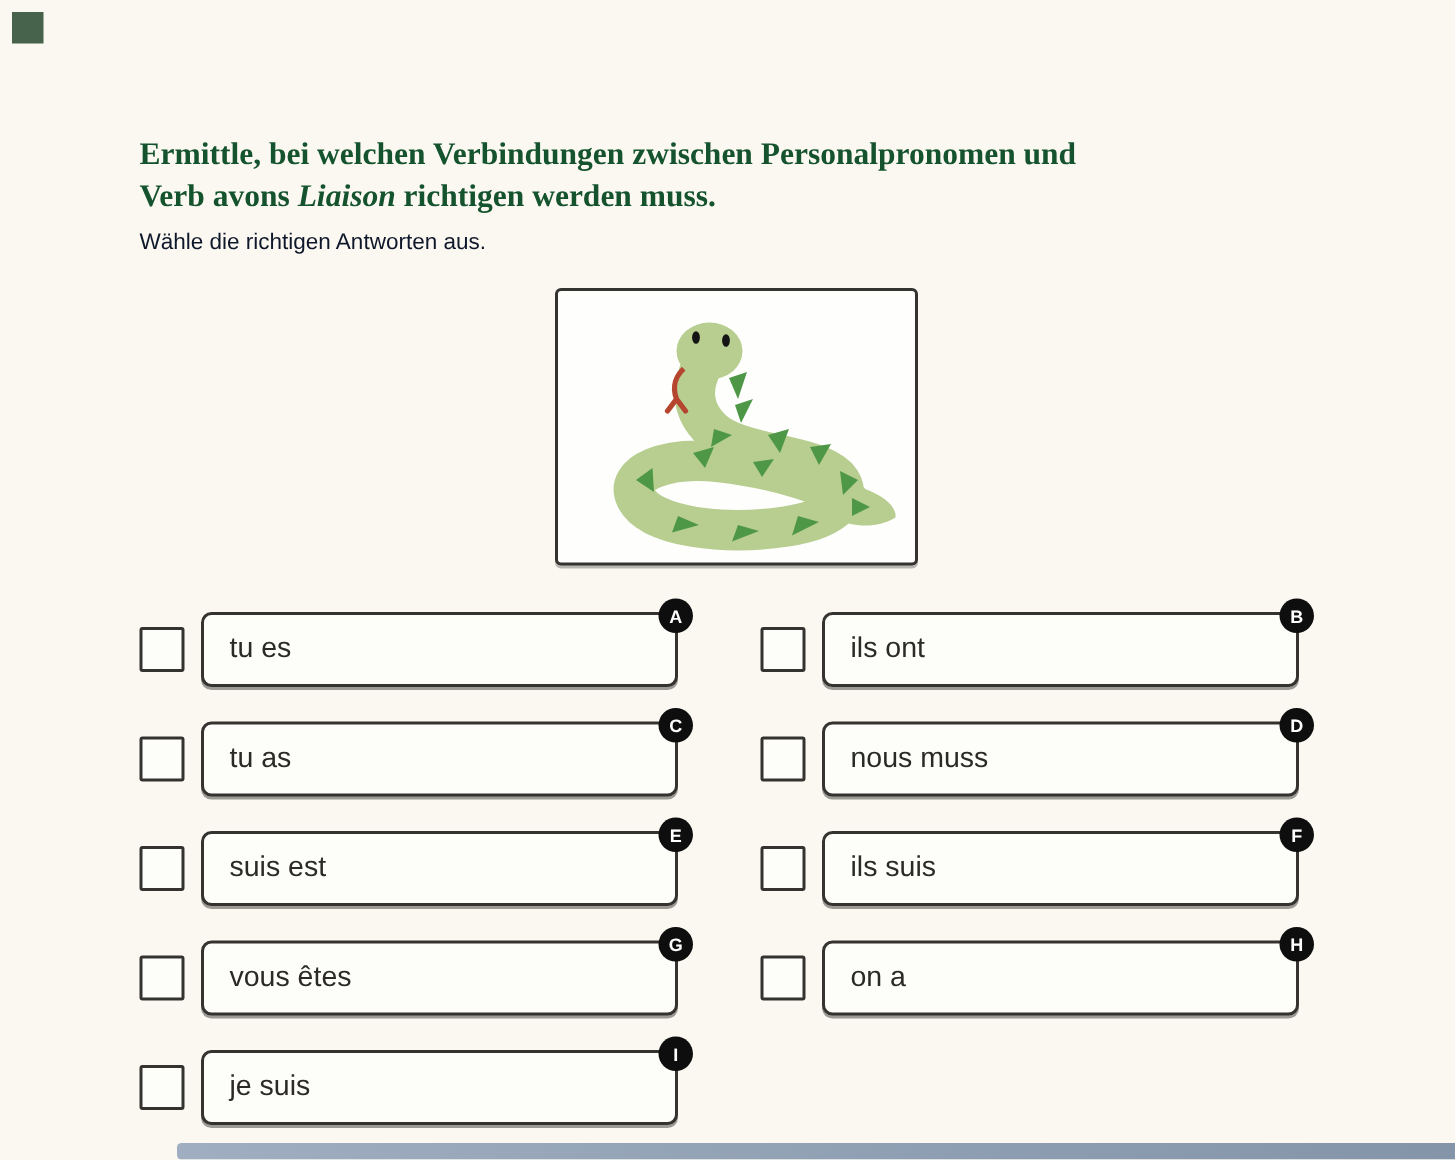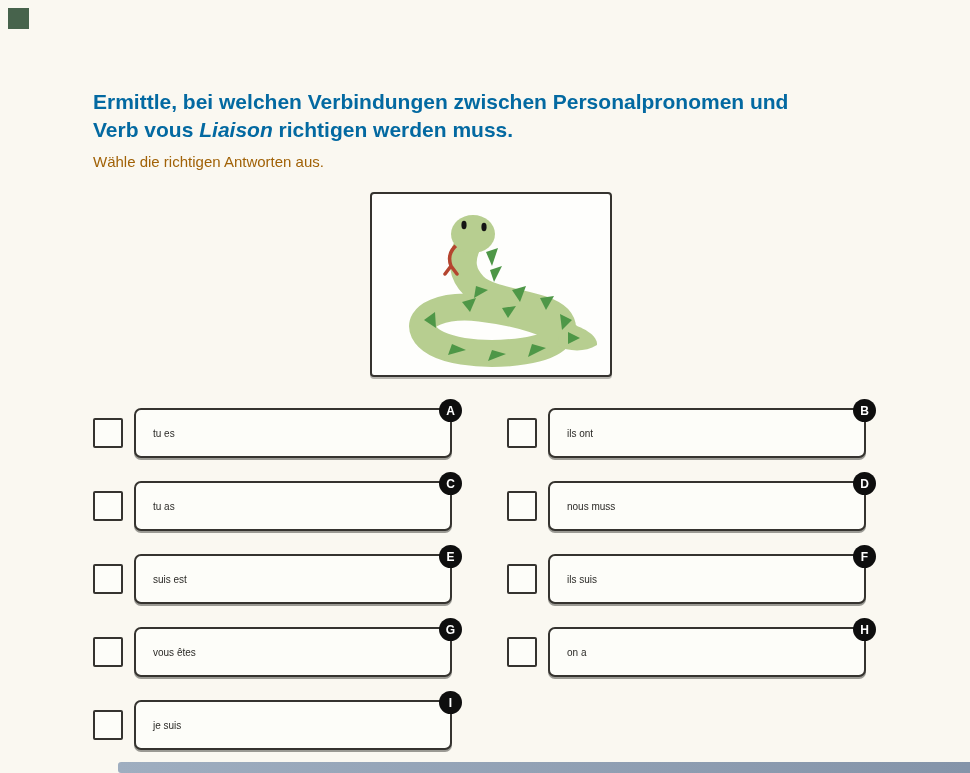--- a/index.html
+++ b/index.html
@@ -9,27 +9,27 @@
     overflow:hidden;
     background:#FAF8F1;
     font-family:"Liberation Sans", sans-serif;
   }
   .corner-square {
     position:absolute; left:8px; top:8px; width:21px; height:21px;
     background:#47634C;
   }
   .title {
     position:absolute; left:93px; top:88px; width:790px;
-    font-size:21px; font-weight:700; line-height:28px; color:#0369a1;
+    font-size:21px; font-weight:700; line-height:28px; color:#14532d;font-family:Liberation Serif, serif;
   }
   .title .line { display:block; }
   .title .italic { font-style:italic; font-weight:600; }
   .subtitle {
     position:absolute; left:93px; top:153px;
-    font-size:15px; color:#a16207;
+    font-size:15px; color:#0f172a;
   }
   .image-card {
     position:absolute; left:370px; top:192px; width:242px; height:185px;
     background:#FEFEFC;
     border:2px solid #35332F; border-radius:4px;
     box-shadow:0 2px 0 rgba(60,60,55,0.35);
     overflow:hidden;
   }
   .image-card svg { display:block; width:100%; height:100%; }
 
@@ -42,41 +42,41 @@
     background:#FDFDF9; border:2px solid #35332F; border-radius:2px;
     cursor:pointer;
   }
   .answer-box {
     position:relative; flex:1; height:50px;
     background:#FDFDF9; border:2px solid #35332F; border-radius:7px;
     box-shadow:0 2px 0 rgba(60,60,55,0.5);
     display:flex; align-items:center; padding-left:17px;
     cursor:pointer;
   }
-  .answer-label { font-size:10px; color:#2B2A27; }
+  .answer-label { font-size:19px; color:#2B2A27; }
   .badge {
     position:absolute; top:-11px; right:-12px; width:23px; height:23px;
     background:#0E0E0E; color:#FFFFFF; border-radius:50%;
     font-size:12px; font-weight:700;
     display:flex; align-items:center; justify-content:center;
   }
   .bottom-bar {
     position:absolute; left:118px; top:762px; width:852px; height:11px;
     background:linear-gradient(90deg,#9FAEC0,#8494A9);
     border-radius:3px 0 0 3px;
   }
 </style>
 </head>
 <body>
 
 <div class="corner-square"></div>
 
 <h1 class="title">
   <span class="line">Ermittle, bei welchen Verbindungen zwischen Personalpronomen und</span>
-  <span class="line"><span>Verb vous </span><span class="italic">Liaison</span><span> richtigen werden muss.</span></span>
+  <span class="line"><span>Verb avons </span><span class="italic">Liaison</span><span> richtigen werden muss.</span></span>
 </h1>
 
 <div class="subtitle">Wähle die richtigen Antworten aus.</div>
 
 <div class="image-card">
   <svg viewBox="0 0 238 181" aria-hidden="true">
 
     <path d="M 96 50 C 88 66, 90 80, 102 92 C 120 110, 170 108, 186 124 C 198 137, 186 152, 152 157 C 112 163, 62 158, 52 138 C 44 121, 72 110, 108 114 C 150 119, 180 130, 194 140" fill="none" stroke="#B7CE90" stroke-width="27" stroke-linecap="round"></path>
 
     <path d="M 190 128 C 212 132, 226 142, 225 151 C 212 159, 196 157, 185 152 Z" fill="#B7CE90"></path>

